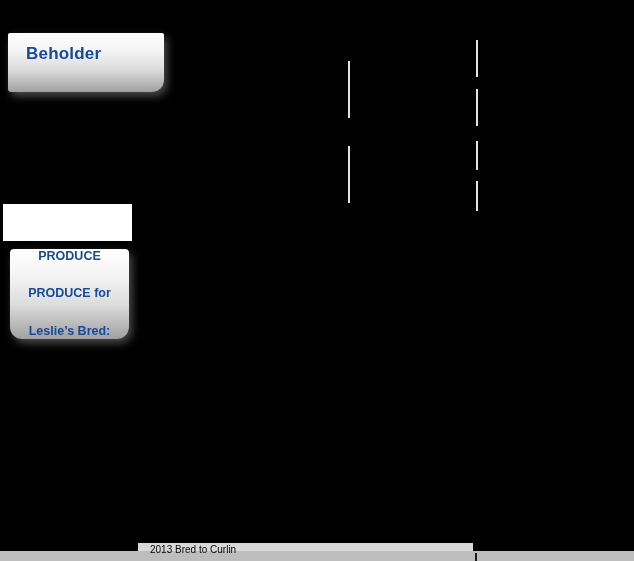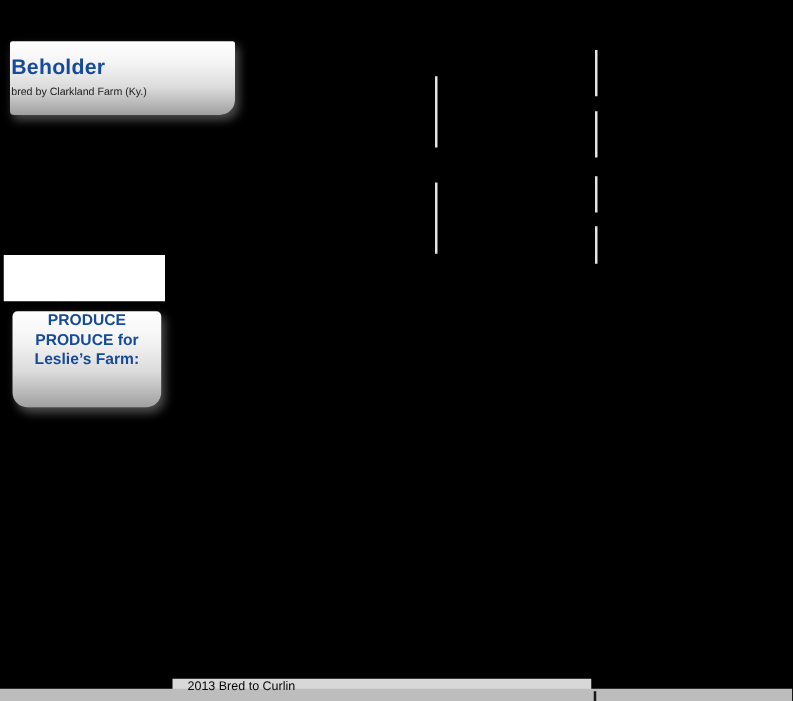--- a/index.html
+++ b/index.html
@@ -17,49 +17,49 @@
   
   .badge {
     position: absolute;
     background: linear-gradient(180deg, #ffffff 0%, #f4f4f4 30%, #dcdcdc 62%, #a0a0a0 100%);
     box-shadow: 3px 4px 8px rgba(170,170,170,0.45);
   }
 
   .title-badge {
     left: 8px;
     top: 33px;
-    width: 180px;
+    width: 156px;
     height: 59px;
     border-radius: 2px 2px 12px 3px;
-    padding: 11px 0 0 1px;
+    padding: 11px 0 0 18px;
   }
   .title-badge .name {
     display: block;
     color: #164a9a;
     font-weight: bold;
     font-size: 17px;
     letter-spacing: 0.2px;
   }
   .title-badge .sub {
     display: block;
     color: #1c1c1c;
     font-size: 8.5px;
     margin-top: 4px;
   }
 
   .produce-badge {
     left: 10px;
     top: 249px;
     width: 119px;
-    height: 77px;
+    height: 90px;
     border-radius: 4px 4px 12px 12px;
     display: flex;
     flex-direction: column;
     align-items: center;
-    justify-content: flex-start;
+    justify-content: space-between;
     text-align: center;
   }
   .produce-badge .line {
     color: #164a9a;
     font-weight: bold;
     font-size: 12.5px;
     line-height: 15.5px;
     white-space: nowrap;
   }
 
@@ -119,36 +119,35 @@
     background: #1a1a1a;
   }
 </style>
 </head>
 <body>
 
 <div class="page">
 
   <div class="badge title-badge">
     <span class="name">Beholder</span>
-    <span class="sub">bred by Clarkland Farm (Ky.)</span>
   </div>
 
   <div class="vline vl-1"></div>
   <div class="vline vl-2"></div>
   <div class="vline vl-3"></div>
   <div class="vline vl-4"></div>
   <div class="vline vl-5"></div>
   <div class="vline vl-6"></div>
 
   <div class="info-box"></div>
 
   <div class="badge produce-badge">
     <span class="line">PRODUCE</span>
     <span class="line">PRODUCE for</span>
-    <span class="line">Leslie’s Farm:</span>
+    <span class="line">Leslie’s Bred:</span>
   </div>
 
   <div class="footer-back"></div>
   <div class="footer-strip"></div>
   <div class="footer-text">2013 Bred to Curlin</div>
   <div class="footer-tick"></div>
 
 </div>
 
 </body></html>

